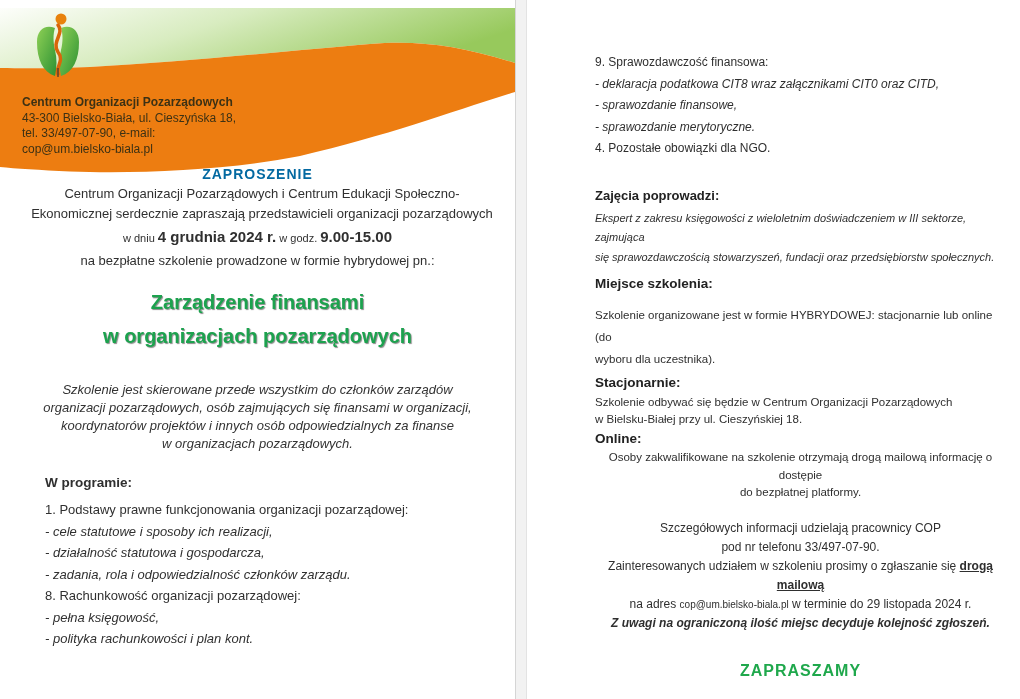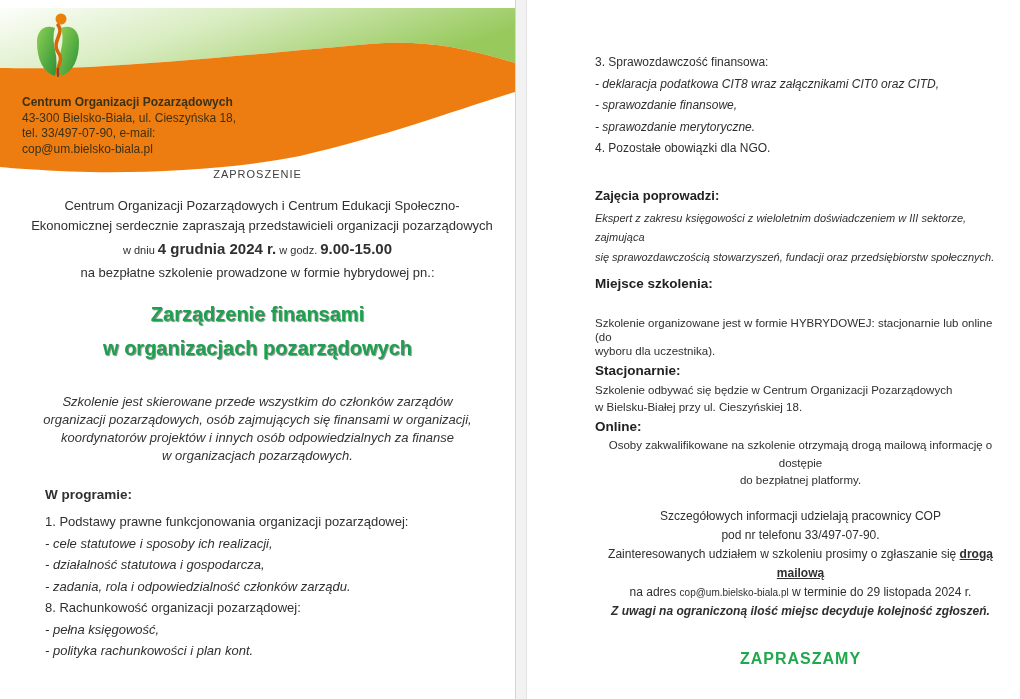--- a/index.html
+++ b/index.html
@@ -14,43 +14,43 @@
     border-left:1px solid #d5d5d5;border-right:1px solid #e3e3e3;}
   .page-right{position:absolute;left:527px;top:0;width:493px;height:699px;background:#fff;}
   
   .hdr{position:absolute;left:0;top:0;width:515px;height:180px;}
   .logo{position:absolute;left:34px;top:11px;width:48px;height:70px;}
   .contact{position:absolute;left:22px;top:95px;width:260px;font-size:12px;line-height:15.5px;
     color:#3c3114;z-index:3;}
   .contact .nm{font-weight:bold;}
   
   .lp-content{position:relative;padding-top:164px;text-align:center;font-size:13px;}
-  .zaproszenie{font-size:11px;font-weight:normal;color:#404040;letter-spacing:1px;line-height:20px;}
-  .intro{margin-top:12px;line-height:20px;padding-left:9px;}
+  .zaproszenie{font-size:14px;font-weight:bold;color:#0369a1;letter-spacing:1px;line-height:20px;}
+  .intro{line-height:20px;padding-left:9px;}
   .date-line{line-height:26px;}
   .date-line .sm{font-size:11px;}
   .date-line .big{font-size:15px;font-weight:bold;margin-top:30px;}
   .format-line{line-height:20px;}
   .big-title{margin-top:14px;font-size:20px;font-weight:bold;color:#1CA24E;line-height:34px;
     text-shadow:1px 1px 1px #8a8a8a;}
   .audience{margin-top:28px;font-style:italic;line-height:18px;color:#333;}
   .program{margin-top:20px;text-align:left;padding-left:45px;}
   .program-heading{font-weight:bold;font-size:13.5px;line-height:20px;}
   .program-list{margin-top:6px;}
   .program-list .li{line-height:21.5px;font-size:13px;}
   .it{font-style:italic;}
   
   .rp-content{padding:52px 14px 0 68px;font-size:12px;color:#2f2f2f;}
   .rp-list .li{line-height:21.5px;}
   .sec-h{font-weight:bold;font-size:13px;line-height:20px;color:#222;}
   .sec-h.lg{font-size:13.5px;}
   .lecturer-h{margin-top:26px;}
   .lecturer-txt{margin-top:3px;font-style:italic;font-size:11px;line-height:19.5px;}
   .venue-h{margin-top:7px;}
-  .venue-txt{margin-top:22px;font-size:11.5px;line-height:14px;}
+  .venue-txt{margin-top:10px;font-size:11.5px;line-height:22px;}
   .stac-h{margin-top:3px;}
   .stac-txt{margin-top:1px;font-size:11.5px;line-height:16.5px;}
   .online-h{margin-top:2px;}
   .online-txt{font-size:11.5px;line-height:17.5px;text-align:center;}
   .contact-block{margin-top:17px;text-align:center;font-size:12px;line-height:19px;}
   .contact-block .u{font-weight:bold;text-decoration:underline;}
   .contact-block .mail{font-size:10px;}
   .contact-block .bi{font-weight:bold;font-style:italic;}
   .closing{margin-top:28px;text-align:center;font-size:16px;font-weight:bold;
     color:#1FA84C;letter-spacing:1px;line-height:20px;}
@@ -136,21 +136,21 @@
       </div>
     </div>
   </div>
 
   <div class="page-gap"></div>
 
   <div class="page-right">
     <div class="rp-content">
 
       <div class="rp-list">
-        <div class="li">3. Sprawozdawczość finansowa:</div>
+        <div class="li">9. Sprawozdawczość finansowa:</div>
         <div class="li it">- deklaracja podatkowa CIT8 wraz załącznikami CIT0 oraz CITD,</div>
         <div class="li it">- sprawozdanie finansowe,</div>
         <div class="li it">- sprawozdanie merytoryczne.</div>
         <div class="li">4. Pozostałe obowiązki dla NGO.</div>
       </div>
 
       <div class="sec-h lecturer-h">Zajęcia poprowadzi:</div>
       <div class="lecturer-txt">
         <div>Ekspert z zakresu księgowości z wieloletnim doświadczeniem w III sektorze, zajmująca</div>
         <div>się sprawozdawczością stowarzyszeń, fundacji oraz przedsiębiorstw społecznych.</div>

